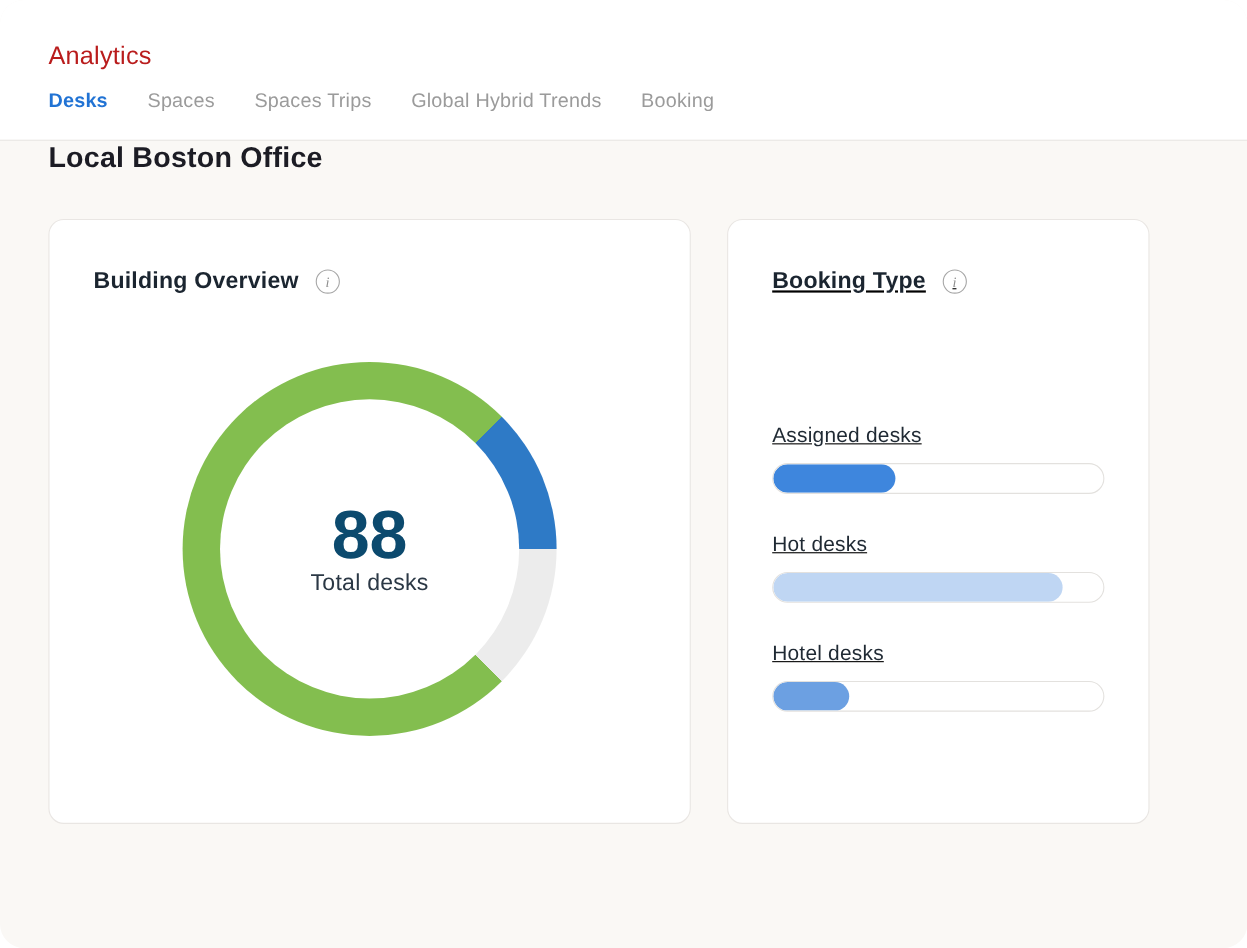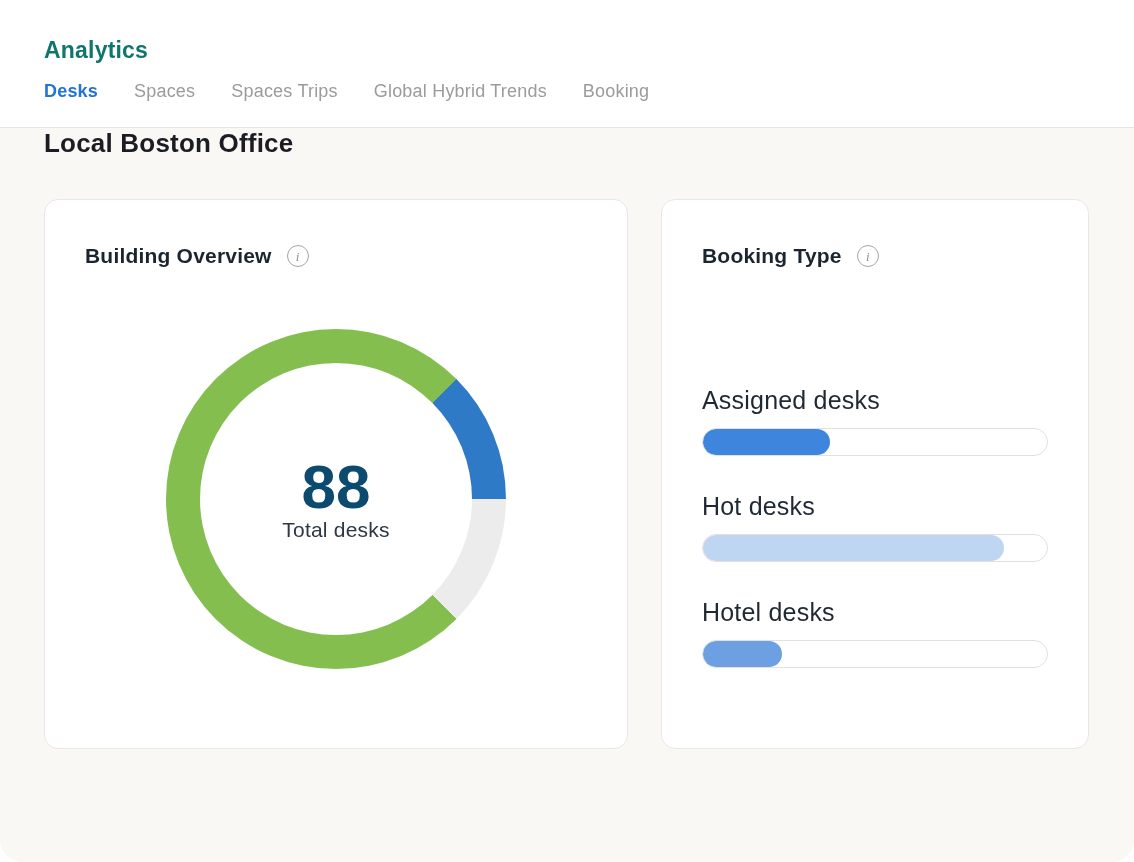--- a/index.html
+++ b/index.html
@@ -17,22 +17,22 @@
 
   
   .header {
     background: #ffffff;
     height: 128px;
     border-bottom: 1px solid #E8E5E1;
   }
   .app-title {
     padding: 37px 0 0 44px;
     font-size: 23px;
-    font-weight: 700;
-    color: #0f766e;
+    font-weight: 400;
+    color: #b91c1c;
     letter-spacing: 0.2px;
   }
   .tabs {
     display: flex;
     gap: 36px;
     margin: 17px 0 0 44px;
     font-size: 18px;
   }
   .tab { color: #9B9B9B; cursor: pointer; letter-spacing: 0.2px; }
   .tab.active { color: #2173D4; font-weight: 600; }
@@ -52,21 +52,21 @@
     align-items: flex-end;
   }
   .card {
     background: #ffffff;
     border: 1px solid #E9E6E3;
     border-radius: 14px;
     height: 550px;
     padding: 44px 40px;
   }
   .card-overview { width: 584px; }
-  .card-booking  { width: 428px; }
+  .card-booking  { width: 384px; text-decoration: underline; }
 
   .card-title-row { display: flex; align-items: center; gap: 15px; }
   .card-title {
     font-size: 21px;
     font-weight: 600;
     color: #1B2530;
     letter-spacing: 0.2px;
   }
   .info-icon {
     width: 22px; height: 22px;
@@ -105,21 +105,21 @@
   .donut-sublabel {
     font-size: 21px;
     color: #2B3845;
     letter-spacing: 0.2px;
   }
 
   
   .bars { margin-top: 118px; }
   .bar-group { margin-bottom: 36px; }
   .bar-label {
-    font-size: 25px;
+    font-size: 19px;
     color: #1F2933;
     margin-bottom: 13px;
     letter-spacing: 0.2px;
   }
   .bar-track {
     width: 100%;
     height: 28px;
     background: #ffffff;
     border: 1px solid #E3E1DE;
     border-radius: 14px;

